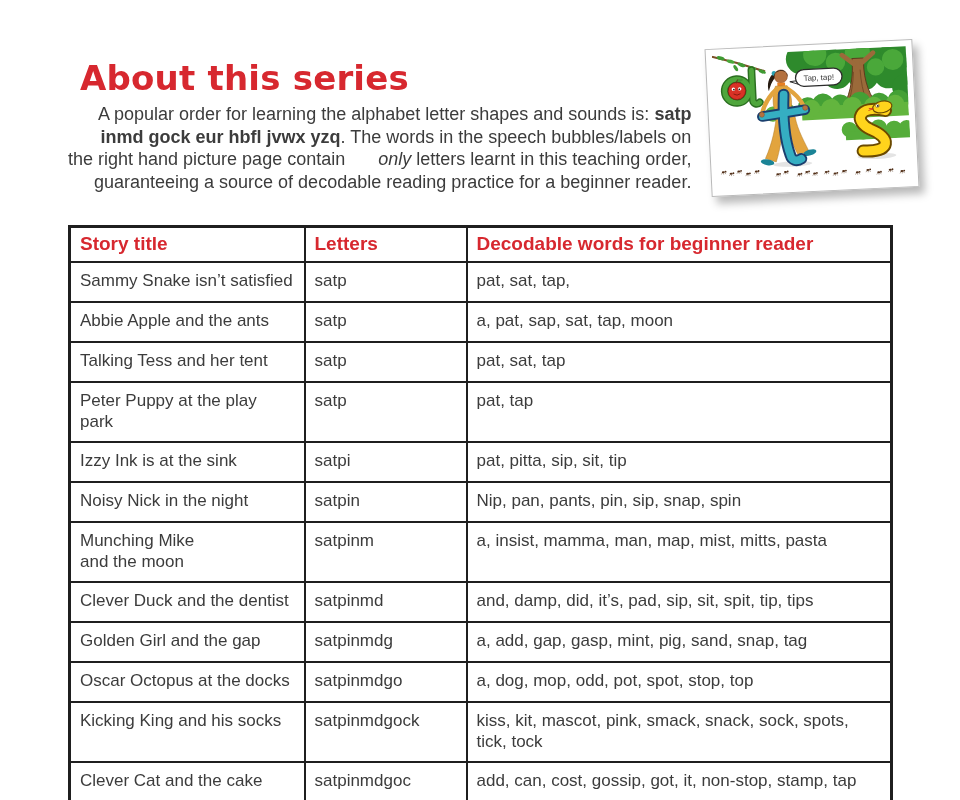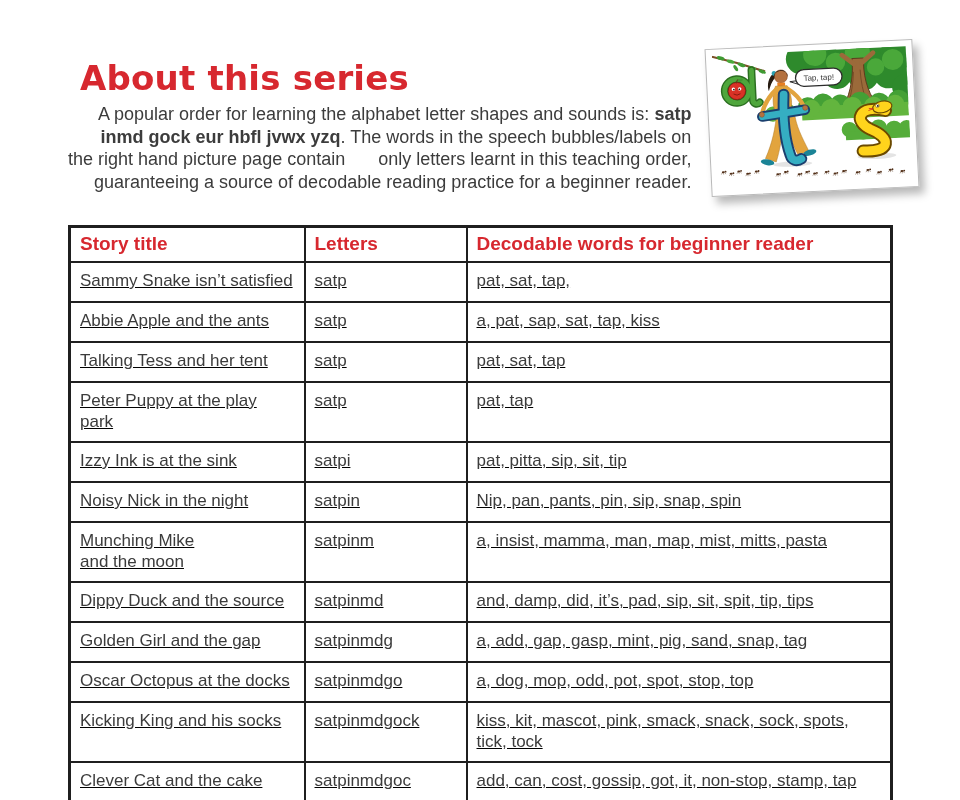--- a/index.html
+++ b/index.html
@@ -11,21 +11,21 @@
     position:absolute;left:68px;top:46px;margin:12px;
     font-family:"DejaVu Sans",sans-serif;font-weight:bold;
     font-size:34px;color:#d7282f;letter-spacing:0.2px;
   }
   .intro{
     position:absolute;left:68px;top:103px;
     font-size:18px;line-height:22.5px;color:#3c3c3c;
   }
   .intro-line{white-space:nowrap;text-align:right;}
   .intro .b{font-weight:bold;}
-  .intro .i{margin-left:28px;}
+  .intro .i{font-style:italic;margin-left:28px;}
 
   .cover-card{
     position:absolute;left:708px;top:44px;width:208px;height:148px;
     box-sizing:border-box;background:#ffffff;border:1px solid #b9b9b9;
     padding:6px;transform:rotate(-2.8deg);transform-origin:50% 50%;
     box-shadow:5px 7px 9px rgba(0,0,0,0.28);
   }
   .cover-card svg{display:block;width:100%;height:100%;}
 
   .series-table{
@@ -35,21 +35,21 @@
   }
   .series-table th,.series-table td{border:2px solid #1f1f1f;}
   .series-table th{
     font-size:19px;font-weight:bold;color:#d7282f;text-align:left;
     padding:5px 9px 6px 9px;font-family:"Liberation Sans",sans-serif;
   }
   .series-table td{
     font-size:17px;color:#3c3c3c;line-height:21px;
     padding:7px 9px 9px 9px;vertical-align:top;white-space:pre-line;
   }
-  .series-table tbody tr{height:40px;text-decoration:underline;}
+  .series-table tbody tr{height:40px;}
 </style>
 </head>
 <body>
 
 <h1 class="page-title">About this series</h1>
 
 <div class="intro">
     <div class="intro-line"><span>A popular order for learning the alphabet letter shapes and sounds is: </span><span class="b">satp</span></div>
     <div class="intro-line"><span class="b">inmd gock eur hbfl jvwx yzq</span><span>. The words in the speech bubbles/labels on</span></div>
     <div class="intro-line"><span>the right hand picture page contain </span><span class="i">only</span><span> letters learnt in this teaching order,</span></div>
@@ -220,21 +220,21 @@
   </thead>
   <tbody id="table-body">
       <tr>
         <td>Sammy Snake isn’t satisfied</td>
         <td>satp</td>
         <td>pat, sat, tap,</td>
       </tr>
       <tr>
         <td>Abbie Apple and the ants</td>
         <td>satp</td>
-        <td>a, pat, sap, sat, tap, kiss</td>
+        <td>a, pat, sap, sat, tap, moon</td>
       </tr>
       <tr>
         <td>Talking Tess and her tent</td>
         <td>satp</td>
         <td>pat, sat, tap</td>
       </tr>
       <tr>
         <td>Peter Puppy at the play
 park</td>
         <td>satp</td>
@@ -250,21 +250,21 @@
         <td>satpin</td>
         <td>Nip, pan, pants, pin, sip, snap, spin</td>
       </tr>
       <tr>
         <td>Munching Mike
 and the moon</td>
         <td>satpinm</td>
         <td>a, insist, mamma, man, map, mist, mitts, pasta</td>
       </tr>
       <tr>
-        <td>Dippy Duck and the source</td>
+        <td>Clever Duck and the dentist</td>
         <td>satpinmd</td>
         <td>and, damp, did, it’s, pad, sip, sit, spit, tip, tips</td>
       </tr>
       <tr>
         <td>Golden Girl and the gap</td>
         <td>satpinmdg</td>
         <td>a, add, gap, gasp, mint, pig, sand, snap, tag</td>
       </tr>
       <tr>
         <td>Oscar Octopus at the docks</td>

